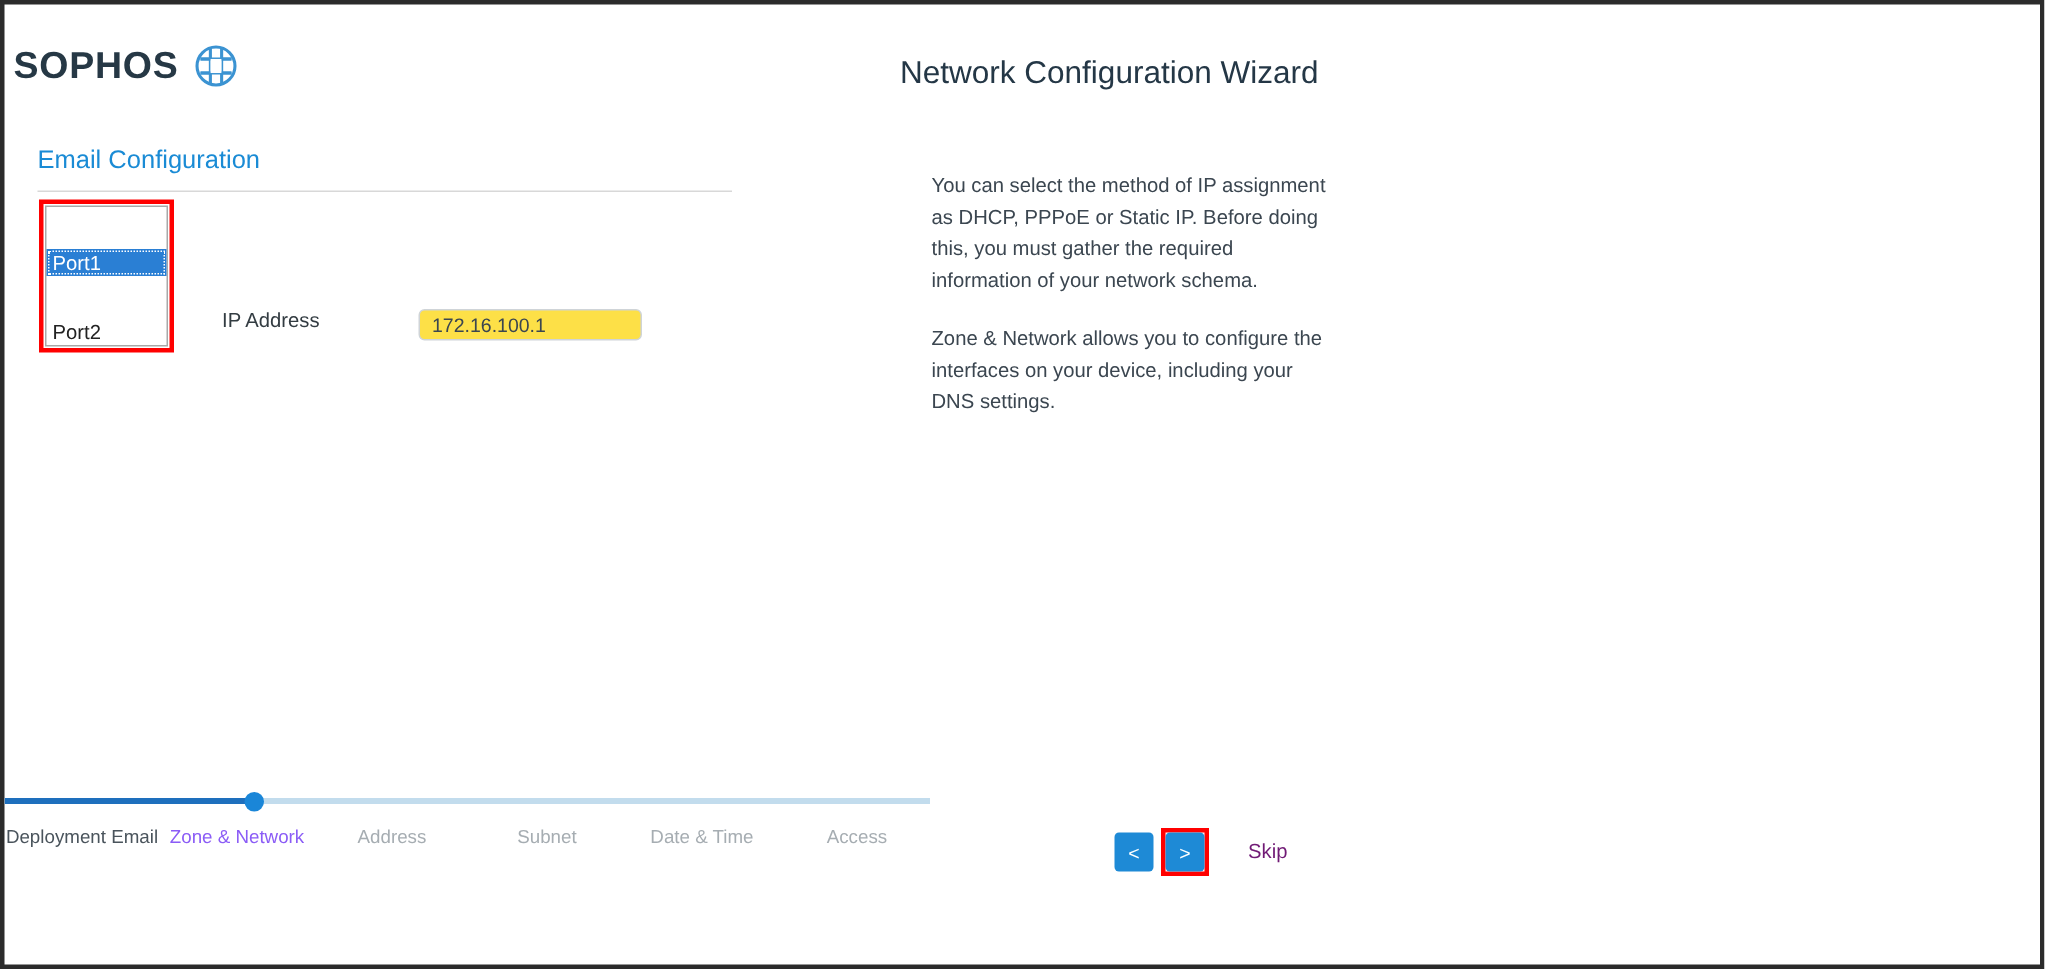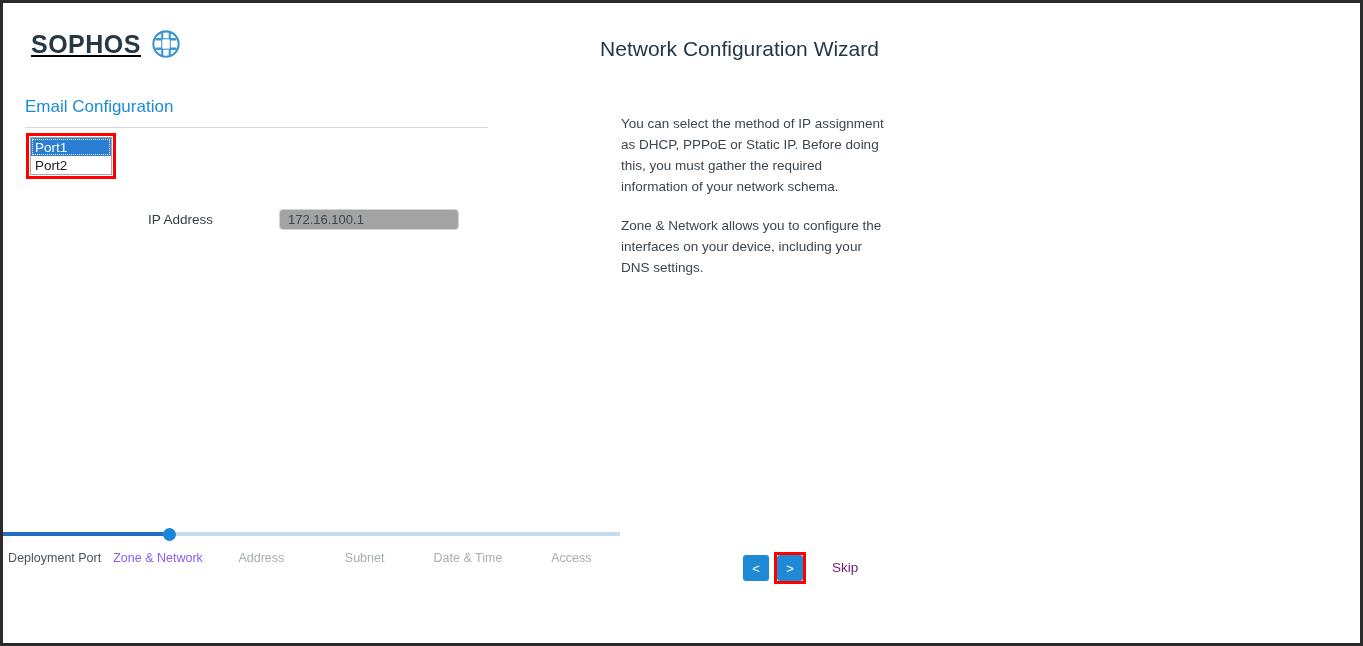--- a/index.html
+++ b/index.html
@@ -16,26 +16,25 @@
     height: 646px;
     background: #ffffff;
     border: 3px solid #2b2b2b;
     box-sizing: border-box;
     overflow: hidden;
   }
 
   
   #logo-block {
     position: absolute;
-    left: 28px;
+    left: 6px;
     top: 26px;
     display: flex;
     align-items: center;
     gap: 10px;
-    text-decoration: underline;
   }
   #logo-text {
     font-size: 25px;
     font-weight: bold;
     letter-spacing: 0.5px;
     color: #263845;
     font-family: "Liberation Sans", sans-serif;
   }
   #logo-mark { width: 30px; height: 30px; display:block; }
 
@@ -84,20 +83,21 @@
     border: 1px solid #a8a8a8;
     background: #ffffff;
     padding: 0;
   }
   .port-item {
     font-size: 13.5px;
     color: #222;
     padding: 2px 4px 1px 4px;
     line-height: 15px;
     white-space: nowrap;
+    margin-top: 28px;
   }
   .port-item.selected {
     background: #2a7fd4;
     color: #ffffff;
     outline: 1px dotted #ffffff;
     outline-offset: -2px;
   }
 
   
   #radio-group {
@@ -140,39 +140,39 @@
   }
 
   
   #form-rows {
     position: absolute;
     left: 145px;
     top: 203px;
   }
   .form-row {
     display: flex;
-    align-items: center;
+    align-items: flex-start;
     height: 26px;
     margin-bottom: 5px;
   }
   .form-label {
     width: 131px;
     font-size: 13.5px;
     color: #333c42;
   }
   .text-input {
-    width: 180px;
+    width: 149px;
     height: 21px;
     border: 1px solid #cfd4d8;
     border-radius: 4px;
     font-size: 13px;
     color: #3b4650;
     padding: 0 8px;
     box-sizing: border-box;
-    background: #a3a3a3;
+    background: #fde047;
     font-family: "Liberation Sans", sans-serif;
     outline: none;
   }
   .select-wrap {
     width: 150px;
     height: 23px;
     border: 1px solid #cfd4d8;
     border-radius: 4px;
     background: #fff;
     display: flex;
@@ -346,21 +346,21 @@
     <p>You can select the method of IP assignment as DHCP, PPPoE or Static IP. Before doing this, you must gather the required information of your network schema.</p>
     <p>Zone &amp; Network allows you to configure the interfaces on your device, including your DNS settings.</p>
   </div>
 
   <div id="progress-track">
     <div id="progress-fill"></div>
   </div>
   <div id="progress-dot"></div>
 
   <div id="steps">
-    <div class="step done">Deployment Port</div>
+    <div class="step done">Deployment Email</div>
     <div class="step current">Zone &amp; Network</div>
     <div class="step">Address</div>
     <div class="step">Subnet</div>
     <div class="step">Date &amp; Time</div>
     <div class="step">Access</div>
   </div>
 
   <button id="nav-prev">&lt;</button>
   <div id="nav-next-wrap">
     <button id="nav-next">&gt;</button>

